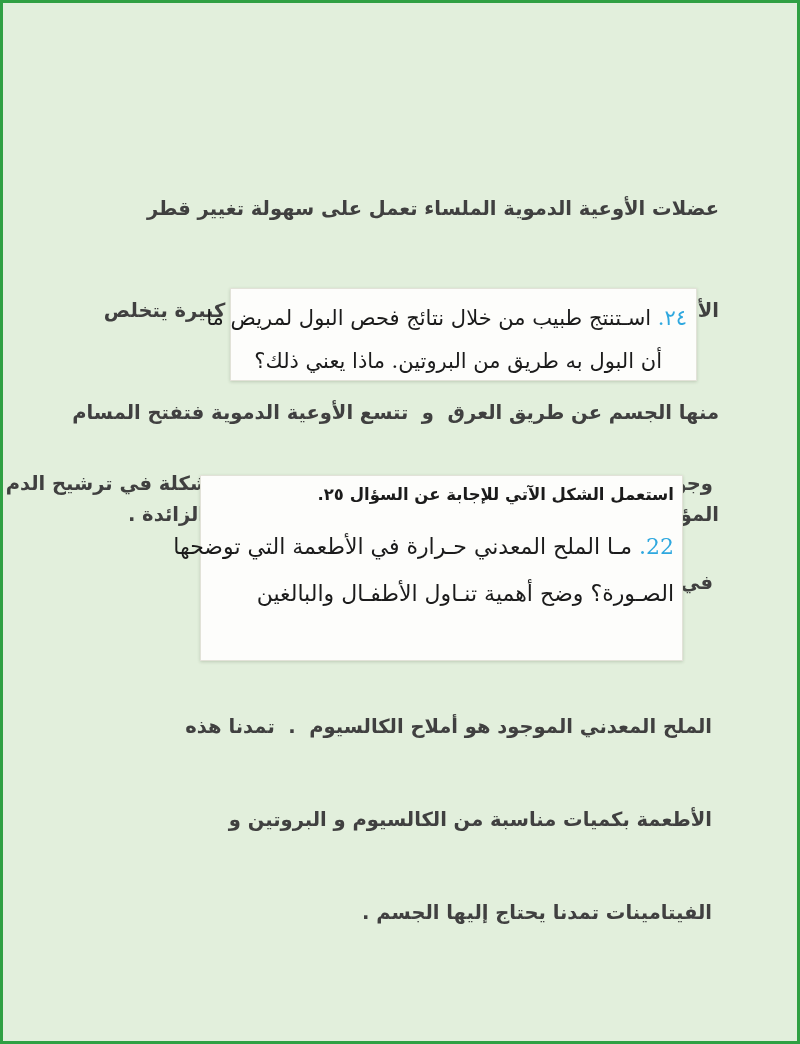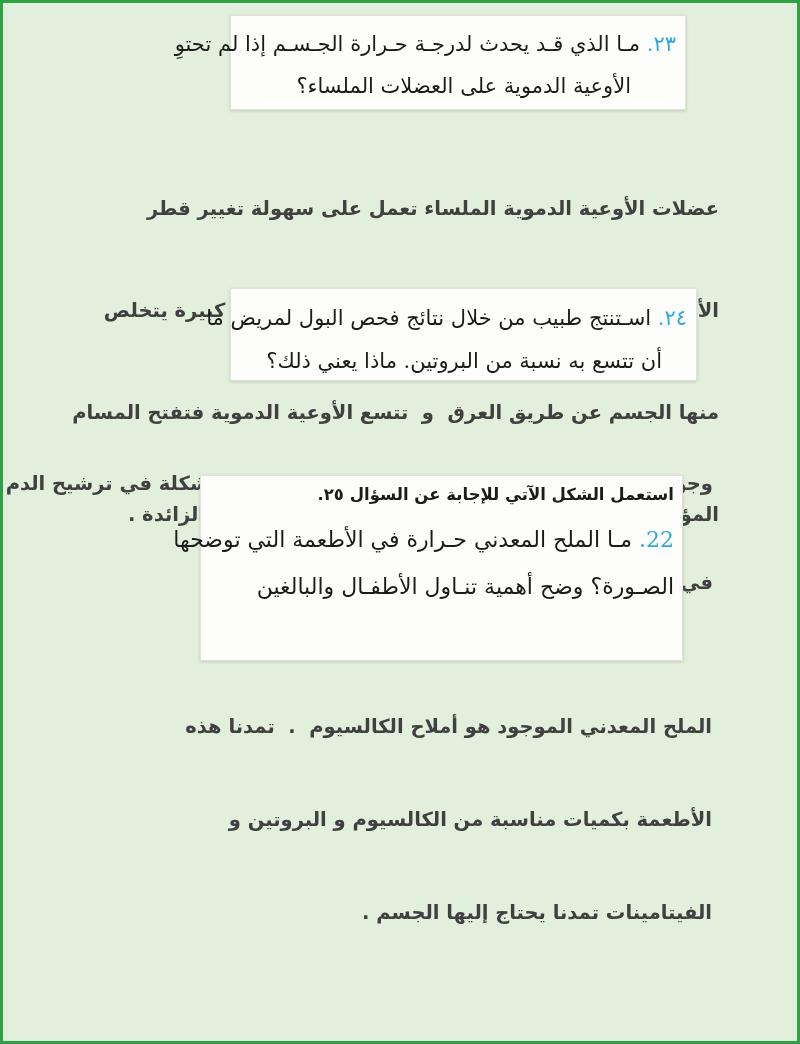--- a/index.html
+++ b/index.html
@@ -28,21 +28,21 @@
   #box24 { left:227px; top:285px; width:467px; height:93px;  padding:8px 9px 0 10px;  font-size:21px; line-height:43px; }
   #box25 { left:197px; top:472px; width:483px; height:186px; padding:7px 8px 0 12px; }
   .qline { white-space:nowrap; }
   #box23 .l2 { padding-right:45px; }
   #box24 .l2 { padding-right:25px; }
   .qnum { color:#2fa8df; }
   .note {
     font-family:"DejaVu Sans",sans-serif;
     font-weight:bold;
     font-size:16.5px; line-height:24px;
-    margin-bottom:9px;
+    margin-bottom:16px;
     white-space:nowrap;
   }
   #box25 .qtext { font-size:22px; line-height:47px; }
   
   .answer {
     position:absolute;
     color:#404040;
     font-weight:bold;
     text-align:right;
     white-space:pre-wrap;
@@ -51,41 +51,34 @@
   #a23 { top:121px; right:78px; font-size:19.5px; line-height:34px; }
   #a24 { top:398px; right:84px; font-size:19.5px; line-height:33px; }
   #a25 { top:646px; right:85px; font-size:19.5px; line-height:31px; }
   .aline { white-space:pre-wrap; }
 </style>
 </head>
 <body>
 
 <div class="page">
 
-  <div class="qbox" id="box23">
-    <div class="qline l1">
-      <span class="qnum">٢٣.</span>
-      <span>مـا الذي قـد يحدث لدرجـة حـرارة الجـسـم إذا لم تحتوِ</span>
-    </div>
-    <div class="qline l2">الأوعية الدموية على العضلات الملساء؟</div>
-  </div>
 
   <div class="answer" id="a23">
     <div class="aline">عضلات الأوعية الدموية الملساء تعمل على سهولة تغيير قطر</div>
     <div class="aline">الأوعية  الدموية  فعند بذل مجهود ينتج طاقة حرارية كبيرة يتخلص</div>
     <div class="aline">منها الجسم عن طريق العرق  و  تتسع الأوعية الدموية فتفتح المسام</div>
     <div class="aline">المؤدية إلى العرق  و  بذلك يتخلص الجسم من الحرارة الزائدة .</div>
   </div>
 
   <div class="qbox" id="box24">
     <div class="qline l1">
       <span class="qnum">٢٤.</span>
       <span>اسـتنتج طبيب من خلال نتائج فحص البول لمريض ما</span>
     </div>
-    <div class="qline l2">أن تتسع به نسبة من البروتين. ماذا يعني ذلك؟</div>
+    <div class="qline l2">أن البول به طريق من البروتين. ماذا يعني ذلك؟</div>
   </div>
 
   <div class="answer" id="a24">
     <div class="aline">وجود البروتين في البول غير طبيعي لذلك يدل على مشكلة في ترشيح الدم</div>
     <div class="aline">في الكليتين  و  مؤشر للفشل الكلوي .</div>
   </div>
 
   <div class="qbox" id="box25">
     <div class="note">استعمل الشكل الآتي للإجابة عن السؤال ٢٥.</div>
     <div class="qtext">

